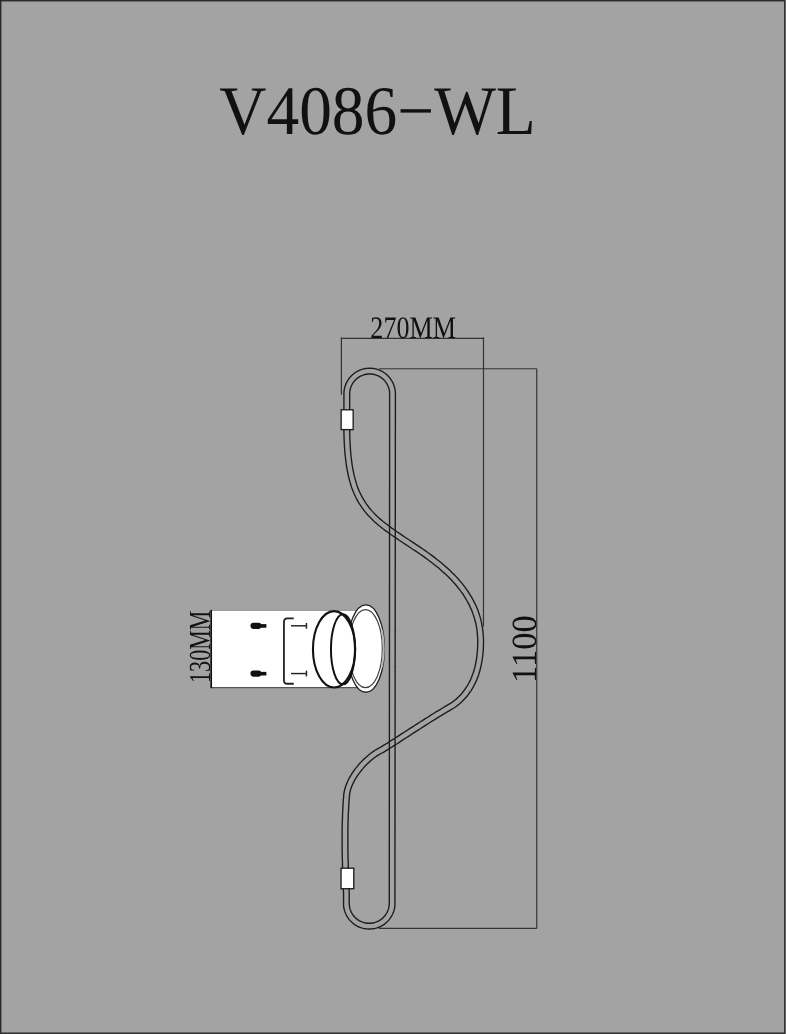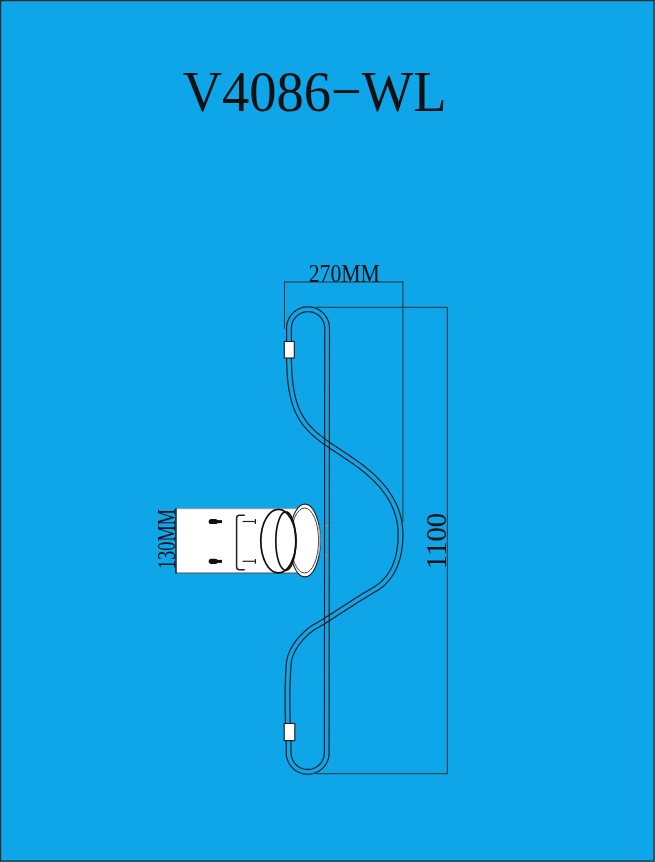--- a/index.html
+++ b/index.html
@@ -1,16 +1,16 @@
 <!DOCTYPE html>
 <html><head>
 <meta charset="utf-8">
 <style>
   html,body{margin:0;padding:0;background:#fff;}
-  #page{position:relative;width:655px;height:862px;background:#0ea5e9;overflow:hidden;}
+  #page{position:relative;width:655px;height:862px;background:#a3a3a3;overflow:hidden;}
   svg{display:block;}
   text{font-family:"Liberation Serif", serif;fill:#111;}
 </style>
 </head>
 <body>
 <div id="page">
 <svg width="655" height="862" viewBox="0 0 655 862">
 
   <rect x="0.6" y="0.6" width="653.4" height="860.4" fill="none" stroke="#2b2b2b" stroke-width="1.2"></rect>
 

